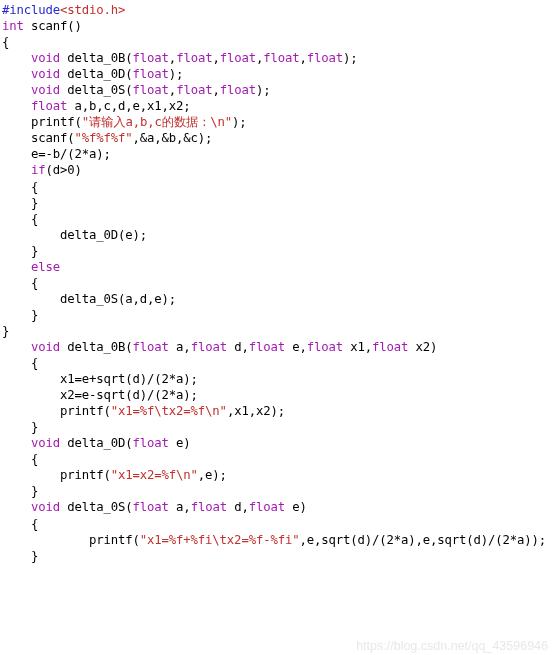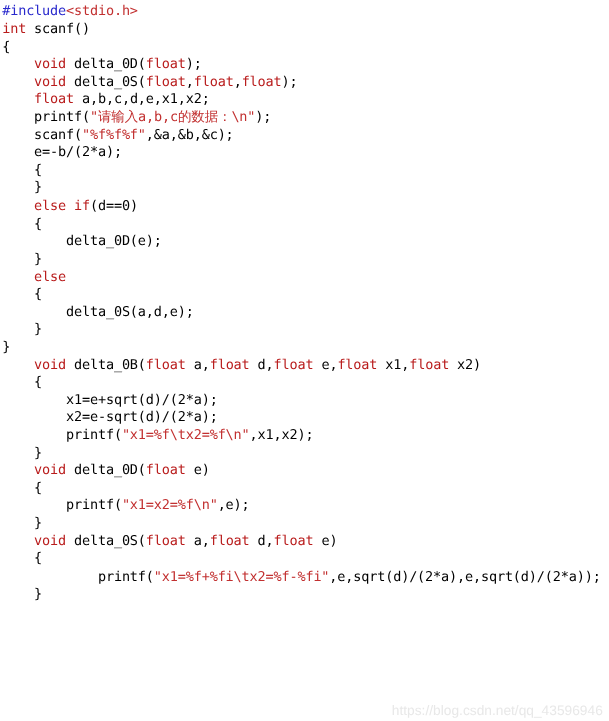--- a/index.html
+++ b/index.html
@@ -26,21 +26,21 @@
     font-family: "DejaVu Sans Mono", "Liberation Mono", monospace;
     font-size: 12.3px;
     line-height: 16.05px;
     height: 16.05px;
     white-space: pre;
     color: #000000;
     letter-spacing: -0.15px;
     padding-left: 2px;
   }
   .code-line .kw {
-    color: #b91c1c;
+    color: #a21caf;
   }
   .code-line .str {
     color: #c23030;
   }
   .code-line .pp {
     color: #2929cc;
   }
   .code-line .hdr {
     color: #c23030;
   }
@@ -55,29 +55,30 @@
     letter-spacing: 0px;
   }
 </style>
 </head>
 <body>
 
 <div id="code-block">
     <div class="code-line"><span class="pp">#include</span><span class="hdr">&lt;stdio.h&gt;</span></div>
     <div class="code-line"><span class="kw">int</span><span> scanf()</span></div>
     <div class="code-line"><span>{</span></div>
+    <div class="code-line"><span>    </span><span class="kw">void</span><span> delta_0B(</span><span class="kw">float</span><span>,</span><span class="kw">float</span><span>,</span><span class="kw">float</span><span>,</span><span class="kw">float</span><span>,</span><span class="kw">float</span><span>);</span></div>
     <div class="code-line"><span>    </span><span class="kw">void</span><span> delta_0D(</span><span class="kw">float</span><span>);</span></div>
     <div class="code-line"><span>    </span><span class="kw">void</span><span> delta_0S(</span><span class="kw">float</span><span>,</span><span class="kw">float</span><span>,</span><span class="kw">float</span><span>);</span></div>
     <div class="code-line"><span>    </span><span class="kw">float</span><span> a,b,c,d,e,x1,x2;</span></div>
     <div class="code-line"><span>    printf(</span><span class="str">"请输入a,b,c的数据：\n"</span><span>);</span></div>
     <div class="code-line"><span>    scanf(</span><span class="str">"%f%f%f"</span><span>,&amp;a,&amp;b,&amp;c);</span></div>
     <div class="code-line"><span>    e=-b/(2*a);</span></div>
+    <div class="code-line"><span>    </span><span class="kw">if</span><span>(d&gt;0)</span></div>
     <div class="code-line"><span>    {</span></div>
     <div class="code-line"><span>    }</span></div>
-    <div class="code-line"><span>    </span><span class="kw">else</span><span> </span><span class="kw">if</span><span>(d==0)</span></div>
     <div class="code-line"><span>    {</span></div>
     <div class="code-line"><span>        delta_0D(e);</span></div>
     <div class="code-line"><span>    }</span></div>
     <div class="code-line"><span>    </span><span class="kw">else</span></div>
     <div class="code-line"><span>    {</span></div>
     <div class="code-line"><span>        delta_0S(a,d,e);</span></div>
     <div class="code-line"><span>    }</span></div>
     <div class="code-line"><span>}</span></div>
     <div class="code-line"><span>    </span><span class="kw">void</span><span> delta_0B(</span><span class="kw">float</span><span> a,</span><span class="kw">float</span><span> d,</span><span class="kw">float</span><span> e,</span><span class="kw">float</span><span> x1,</span><span class="kw">float</span><span> x2)</span></div>
     <div class="code-line"><span>    {</span></div>

